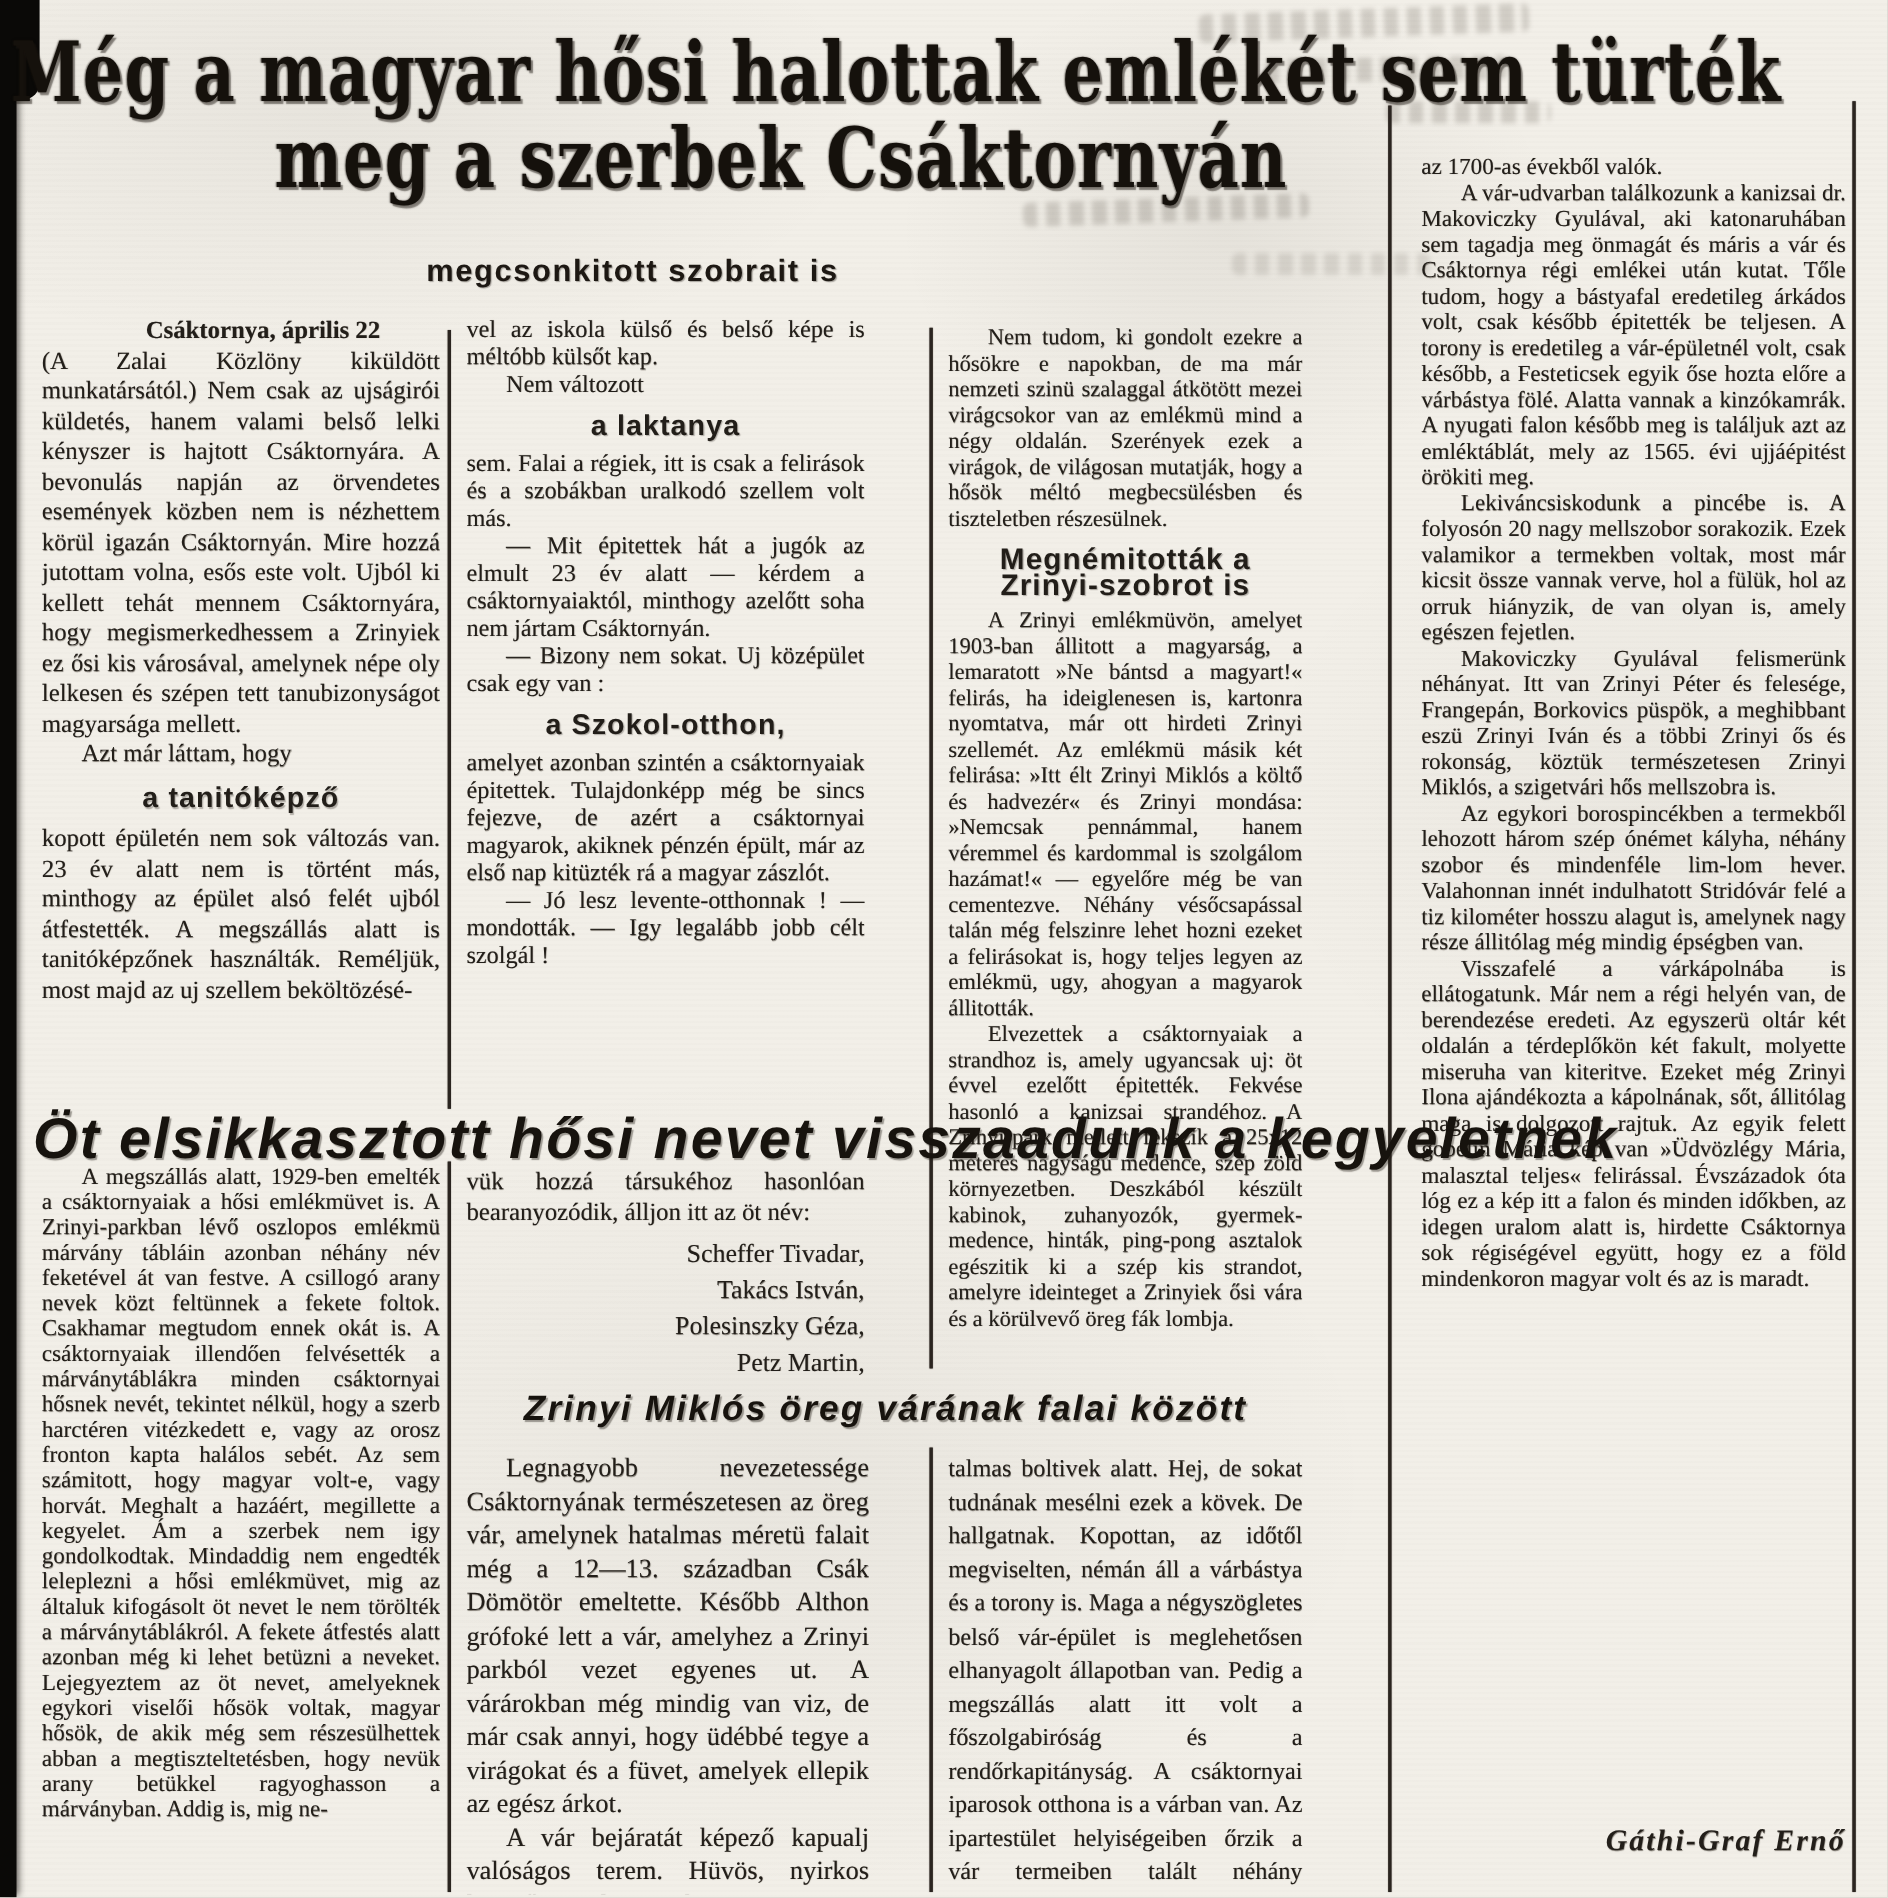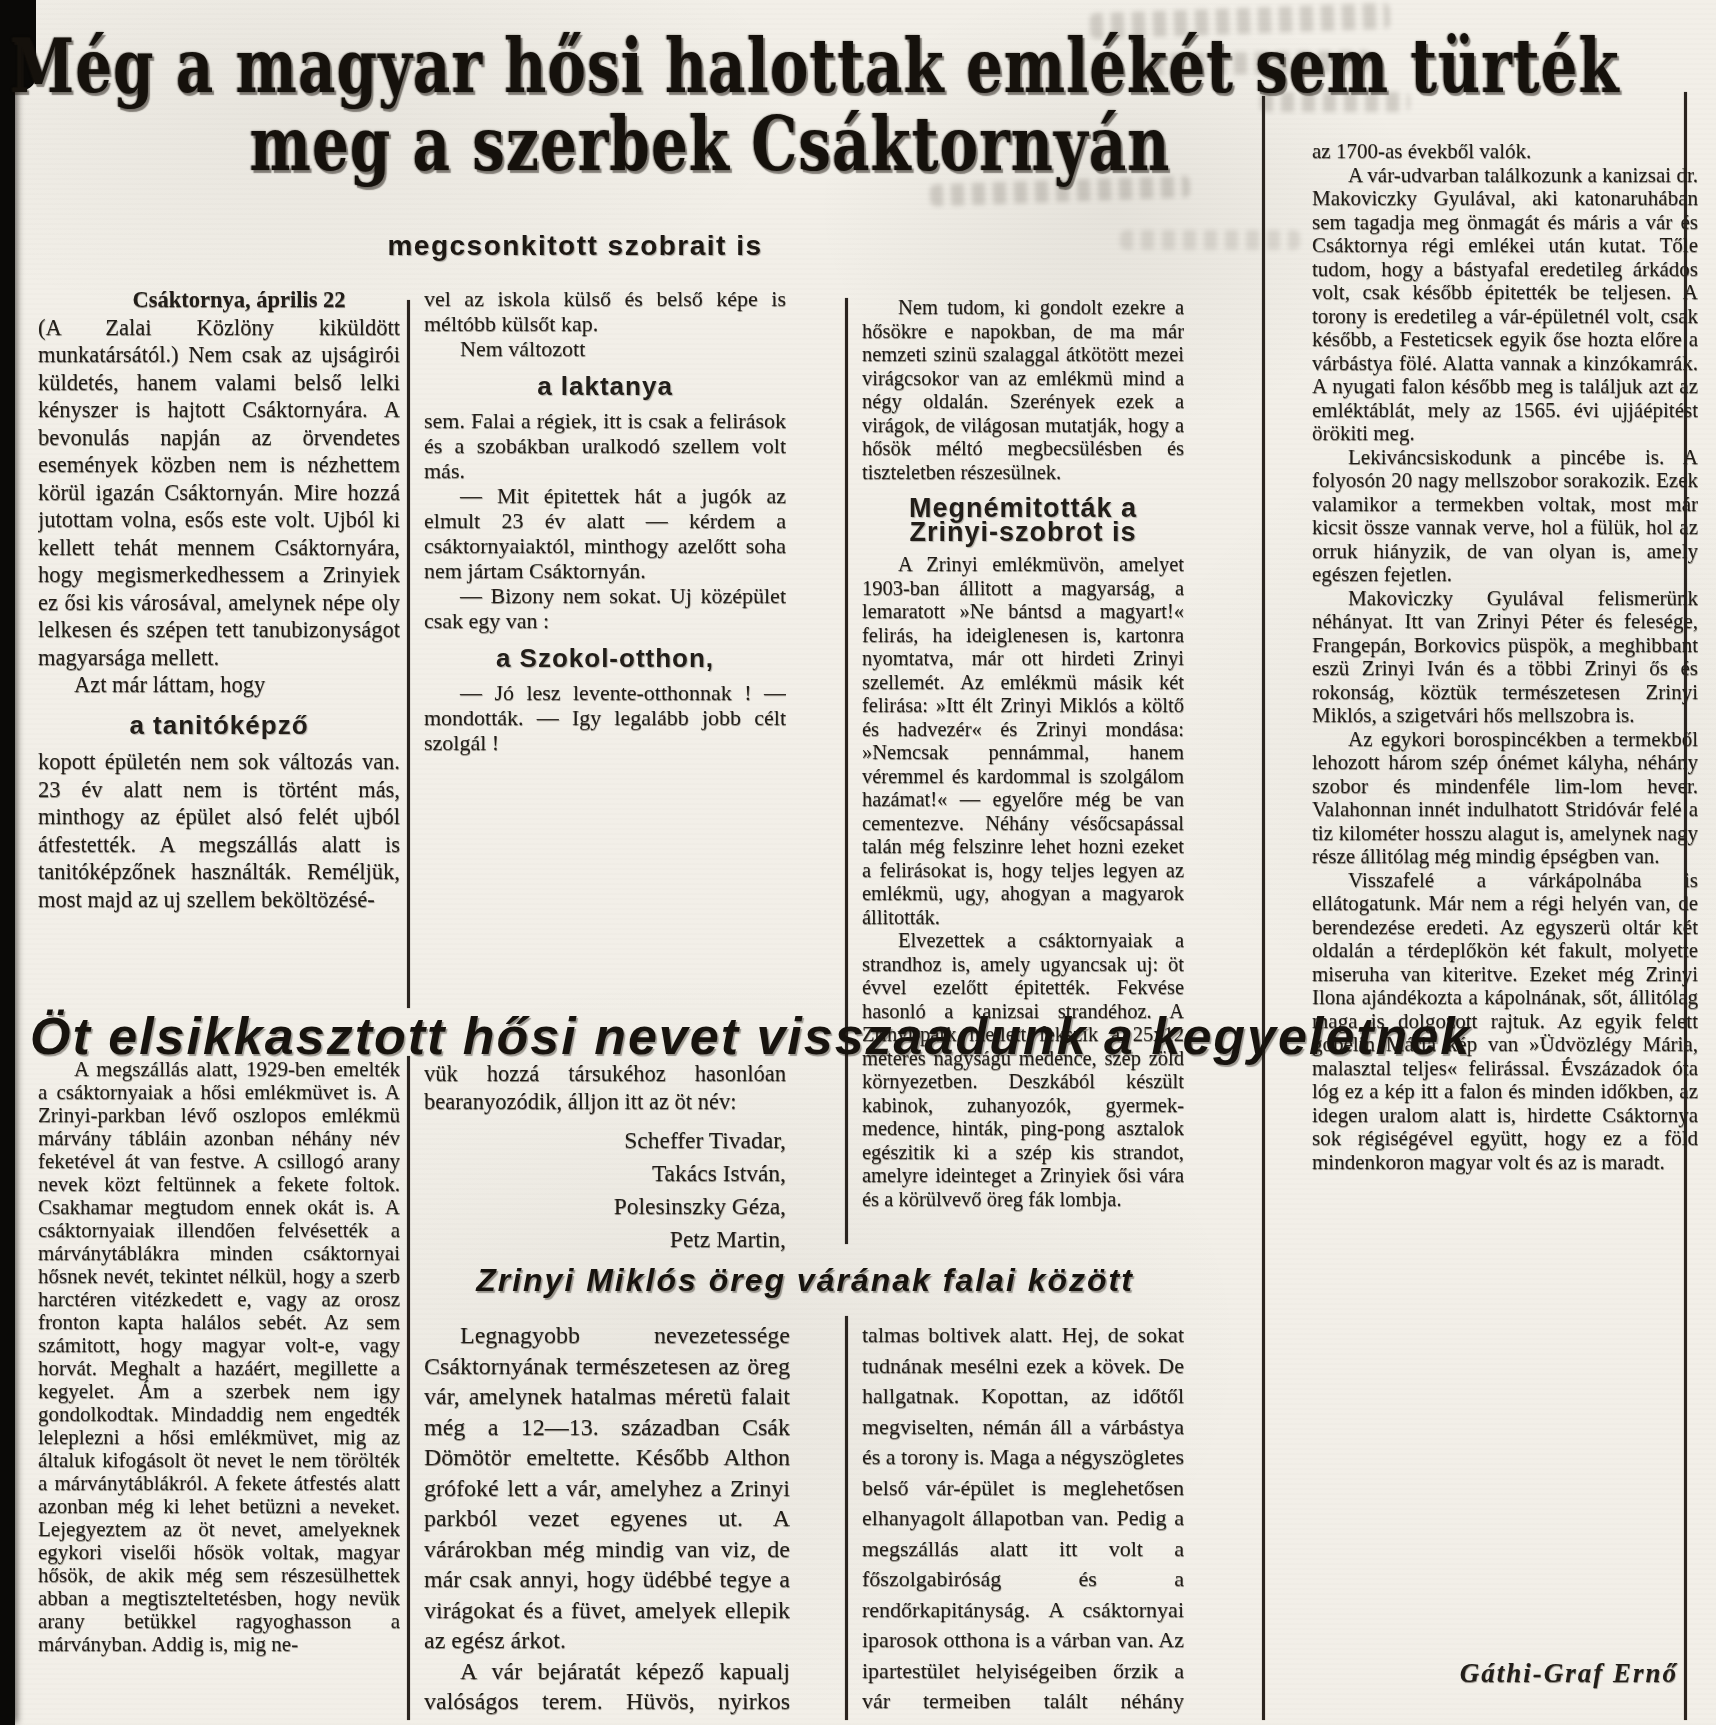--- a/index.html
+++ b/index.html
@@ -143,31 +143,32 @@
   </div>
 
   <div id="col2" class="abs col" style="left:424px; top:286px; height:724px;">
     <p>vel az iskola külső és belső képe is méltóbb külsőt kap.</p>
     <p class="ind">Nem változott</p>
     <div class="colsub">a laktanya</div>
     <p>sem. Falai a régiek, itt is csak a felirások és a szobákban uralkodó szellem volt más.</p>
     <p class="ind">— Mit épitettek hát a jugók az elmult 23 év alatt — kérdem a csáktornyaiaktól, minthogy azelőtt soha nem jártam Csáktornyán.</p>
     <p class="ind">— Bizony nem sokat. Uj középület csak egy van :</p>
     <div class="colsub">a Szokol-otthon,</div>
+    <p>amelyet azonban szintén a csáktornyaiak épitettek. Tulajdonképp még be sincs fejezve, de azért a csáktornyai magyarok, akiknek pénzén épült, már az első nap kitüzték rá a magyar zászlót.</p>
     <p class="ind">— Jó lesz levente-otthonnak ! — mondották. — Igy legalább jobb célt szolgál !</p>
   </div>
 
   <div id="col3" class="abs col" style="left:862px; top:296px; height:948px;">
     <p class="ind">Nem tudom, ki gondolt ezekre a hősökre e napokban, de ma már nemzeti szinü szalaggal átkötött mezei virágcsokor van az emlékmü mind a négy oldalán. Szerények ezek a virágok, de világosan mutatják, hogy a hősök méltó megbecsülésben és tiszteletben részesülnek.</p>
     <div class="colsub" style="font-size:27px;">Megnémitották a Zrinyi-szobrot is</div>
     <p class="ind">A Zrinyi emlékmüvön, amelyet 1903-ban állitott a magyarság, a lemaratott »Ne bántsd a magyart!« felirás, ha ideiglenesen is, kartonra nyomtatva, már ott hirdeti Zrinyi szellemét. Az emlékmü másik két felirása: »Itt élt Zrinyi Miklós a költő és hadvezér« és Zrinyi mondása: »Nemcsak pennámmal, hanem véremmel és kardommal is szolgálom hazámat!« — egyelőre még be van cementezve. Néhány vésőcsapással talán még felszinre lehet hozni ezeket a felirásokat is, hogy teljes legyen az emlékmü, ugy, ahogyan a magyarok állitották.</p>
     <p class="ind">Elvezettek a csáktornyaiak a strandhoz is, amely ugyancsak uj: öt évvel ezelőtt épitették. Fekvése hasonló a kanizsai strandéhoz. A Zrinyi-park mellett fekszik a 25x12 méteres nagyságu medence, szép zöld környezetben. Deszkából készült kabinok, zuhanyozók, gyermek-medence, hinták, ping-pong asztalok egészitik ki a szép kis strandot, amelyre ideinteget a Zrinyiek ősi vára és a körülvevő öreg fák lombja.</p>
   </div>
 
-  <div id="col4" class="abs col" style="left:1292px; top:140px; height:1508px;margin-left:20px;">
+  <div id="col4" class="abs col" style="left:1292px; top:140px; height:1508px;">
     <p>az 1700-as évekből valók.</p>
     <p class="ind">A vár-udvarban találkozunk a kanizsai dr. Makoviczky Gyulával, aki katonaruhában sem tagadja meg önmagát és máris a vár és Csáktornya régi emlékei után kutat. Tőle tudom, hogy a bástyafal eredetileg árkádos volt, csak később épitették be teljesen. A torony is eredetileg a vár-épületnél volt, csak később, a Festeticsek egyik őse hozta előre a várbástya fölé. Alatta vannak a kinzókamrák. A nyugati falon később meg is találjuk azt az emléktáblát, mely az 1565. évi ujjáépitést örökiti meg.</p>
     <p class="ind">Lekiváncsiskodunk a pincébe is. A folyosón 20 nagy mellszobor sorakozik. Ezek valamikor a termekben voltak, most már kicsit össze vannak verve, hol a fülük, hol az orruk hiányzik, de van olyan is, amely egészen fejetlen.</p>
     <p class="ind">Makoviczky Gyulával felismerünk néhányat. Itt van Zrinyi Péter és felesége, Frangepán, Borkovics püspök, a meghibbant eszü Zrinyi Iván és a többi Zrinyi ős és rokonság, köztük természetesen Zrinyi Miklós, a szigetvári hős mellszobra is.</p>
     <p class="ind">Az egykori borospincékben a termekből lehozott három szép ónémet kályha, néhány szobor és mindenféle lim-lom hever. Valahonnan innét indulhatott Stridóvár felé a tiz kilométer hosszu alagut is, amelynek nagy része állitólag még mindig épségben van.</p>
     <p class="ind">Visszafelé a várkápolnába is ellátogatunk. Már nem a régi helyén van, de berendezése eredeti. Az egyszerü oltár két oldalán a térdeplőkön két fakult, molyette miseruha van kiteritve. Ezeket még Zrinyi Ilona ajándékozta a kápolnának, sőt, állitólag maga is dolgozott rajtuk. Az egyik felett gobelin Mária kép van »Üdvözlégy Mária, malasztal teljes« felirással. Évszázadok óta lóg ez a kép itt a falon és minden időkben, az idegen uralom alatt is, hirdette Csáktornya sok régiségével együtt, hogy ez a föld mindenkoron magyar volt és az is maradt.</p>
   </div>
   <div class="abs signature" style="left:1292px; top:1658px; width:386px;">Gáthi-Graf Ernő</div>
 
   <div id="sec1-heading" class="abs section-heading" style="left:30px; top:1006px; width:1150px;">Öt elsikkasztott hősi nevet visszaadunk a kegyeletnek</div>

